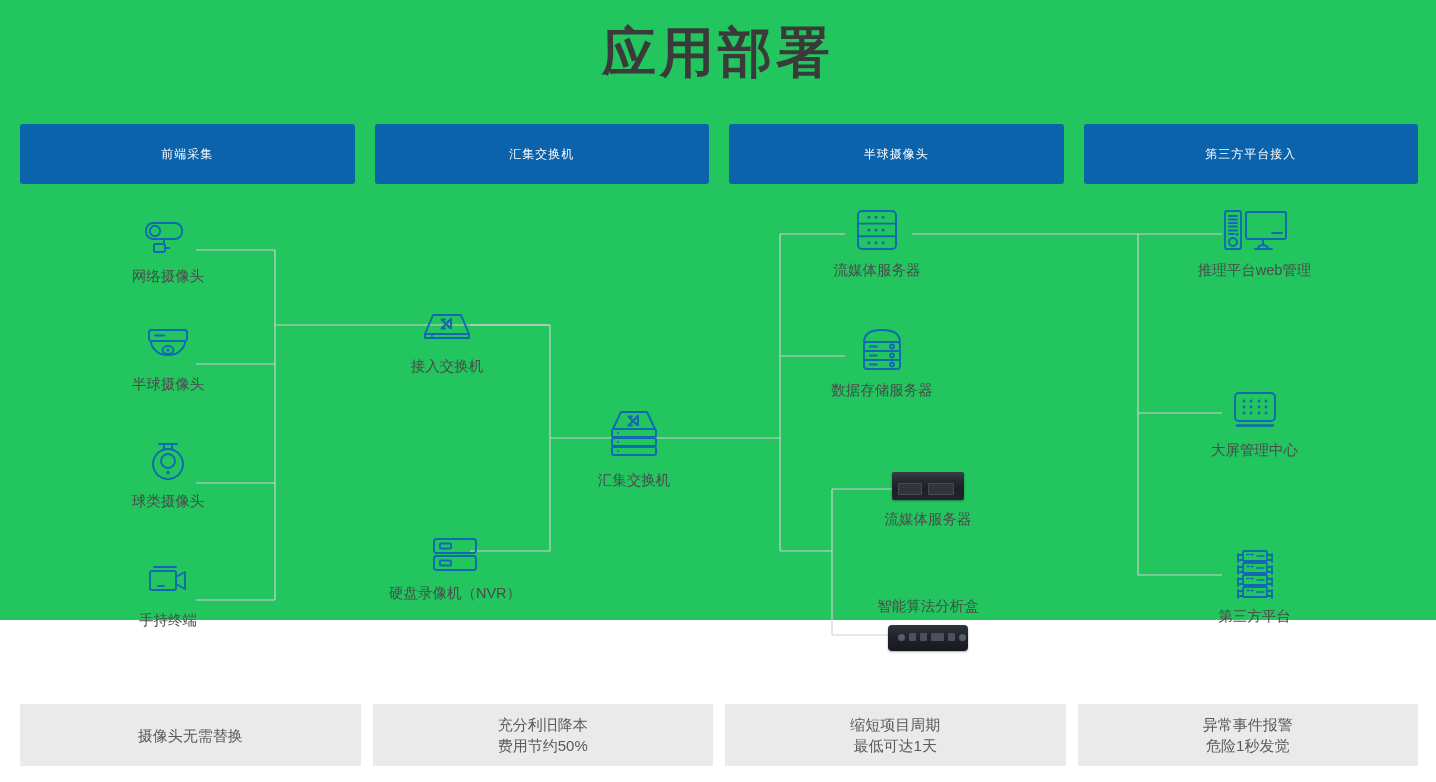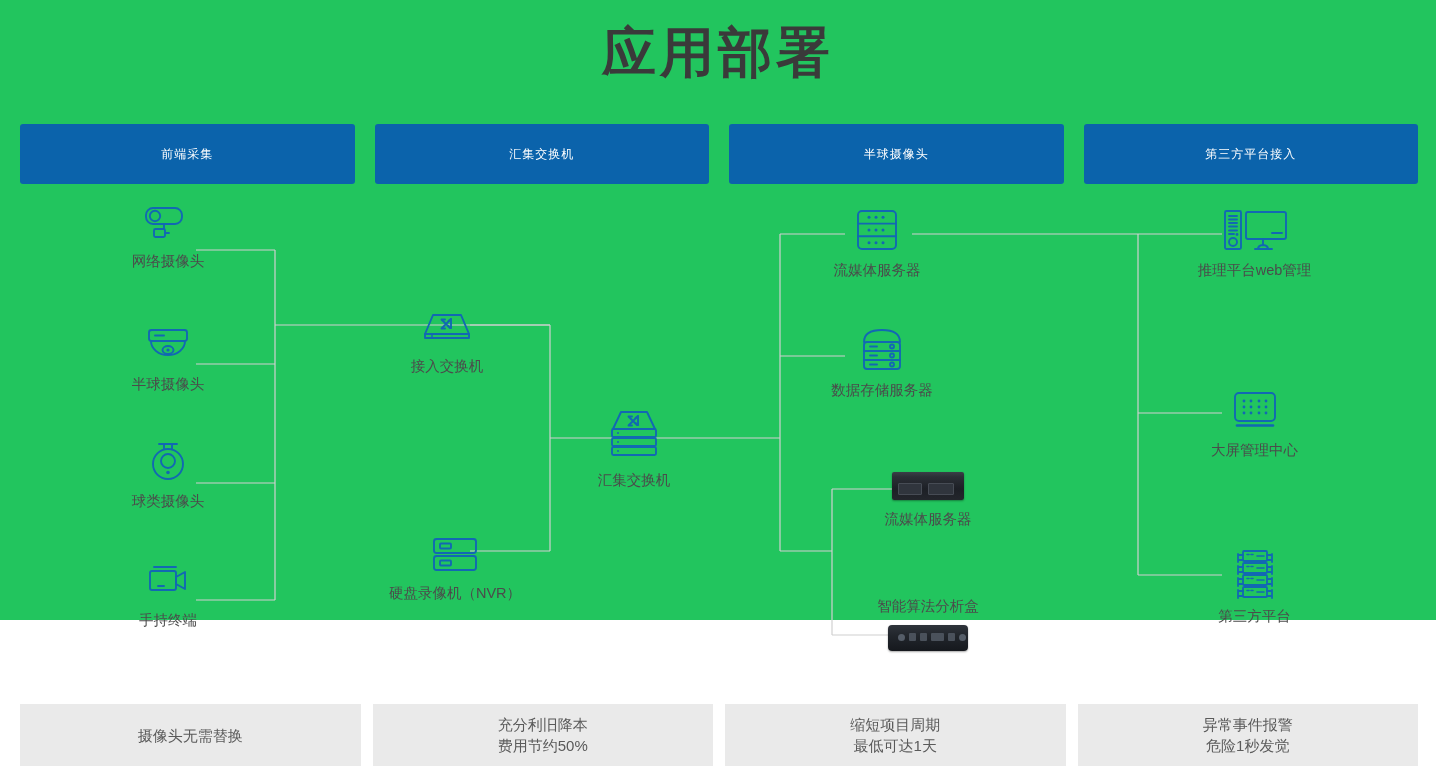--- a/index.html
+++ b/index.html
@@ -174,21 +174,21 @@
         <path d="M832 451 H893"></path>
 
         <path d="M912 50 H1138"></path>
         <path d="M1138 50 V391"></path>
         <path d="M1138 50 H1222"></path>
         <path d="M1138 229 H1222"></path>
         <path d="M1138 391 H1222"></path>
       </g>
     </svg>
 
-    <div class="node" style="left:118px; top:13px; width:100px;text-align:center;">
+    <div class="node" style="left:118px; top:28px; width:100px;text-align:center;">
       <div class="icon-wrap">
         <svg width="52" height="44" viewBox="0 0 52 44" fill="none" stroke="#1268b3" stroke-width="1.9" stroke-linejoin="round" stroke-linecap="round">
           <path d="M11 9 h22 a7 7 0 0 1 7 7 v2 a7 7 0 0 1 -7 7 h-22 a7 7 0 0 1 -7 -7 v-2 a7 7 0 0 1 7 -7 z"></path>
           <circle cx="13" cy="17" r="5.2"></circle>
           <path d="M22 25 v5 h-4"></path>
           <rect x="12" y="30" width="11" height="8" rx="1.5"></rect>
           <path d="M23 34 h4"></path>
         </svg>
       </div>
       <div class="cap">网络摄像头</div>

